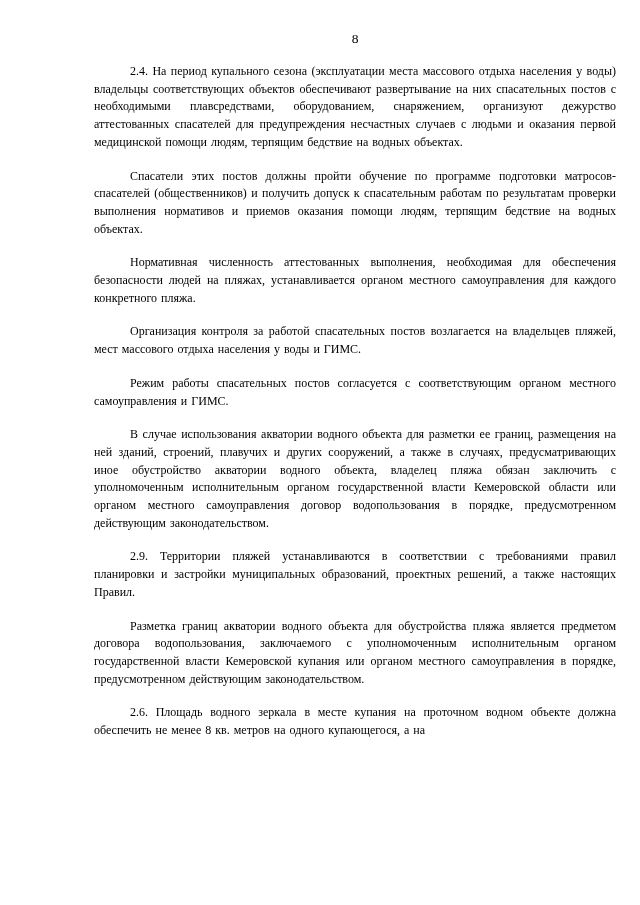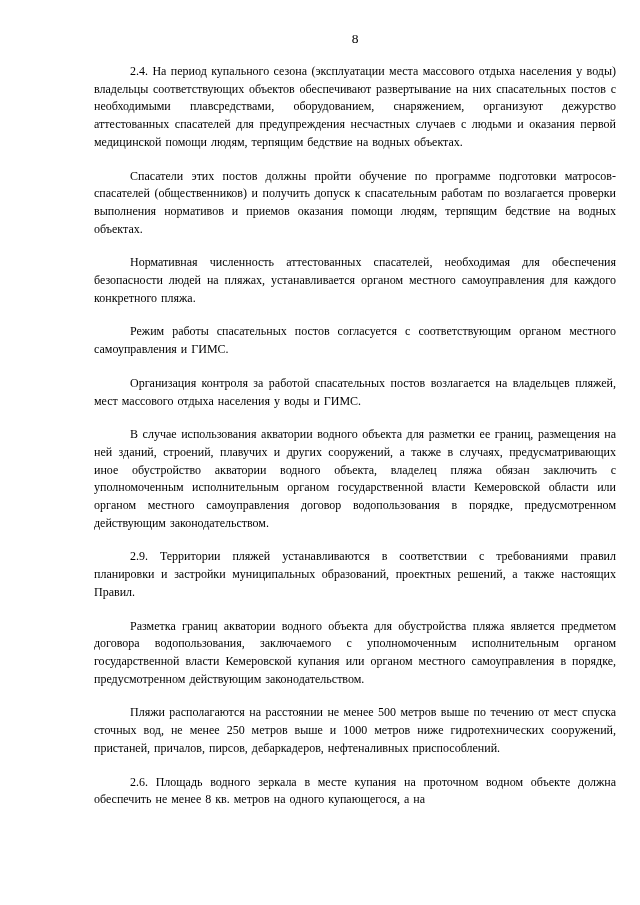--- a/index.html
+++ b/index.html
@@ -34,23 +34,22 @@
     word-spacing: 1px;
   }
 </style>
 </head>
 <body>
 
 <div class="page">
   <div class="page-number">8</div>
   <div class="content">
     <p>2.4. На период купального сезона (эксплуатации места массового отдыха населения у воды) владельцы соответствующих объектов обеспечивают развертывание на них спасательных постов с необходимыми плавсредствами, оборудованием, снаряжением, организуют дежурство аттестованных спасателей для предупреждения несчастных случаев с людьми и оказания первой медицинской помощи людям, терпящим бедствие на водных объектах.</p>
-    <p>Спасатели этих постов должны пройти обучение по программе подготовки матросов-спасателей (общественников) и получить допуск к спасательным работам по возлагается проверки выполнения нормативов и приемов оказания помощи людям, терпящим бедствие на водных объектах.</p>
-    <p>Нормативная численность аттестованных спасателей, необходимая для обеспечения безопасности людей на пляжах, устанавливается органом местного самоуправления для каждого конкретного пляжа.</p>
+    <p>Спасатели этих постов должны пройти обучение по программе подготовки матросов-спасателей (общественников) и получить допуск к спасательным работам по результатам проверки выполнения нормативов и приемов оказания помощи людям, терпящим бедствие на водных объектах.</p>
+    <p>Нормативная численность аттестованных выполнения, необходимая для обеспечения безопасности людей на пляжах, устанавливается органом местного самоуправления для каждого конкретного пляжа.</p>
+    <p>Организация контроля за работой спасательных постов возлагается на владельцев пляжей, мест массового отдыха населения у воды и ГИМС.</p>
     <p>Режим работы спасательных постов согласуется с соответствующим органом местного самоуправления и ГИМС.</p>
-    <p>Организация контроля за работой спасательных постов возлагается на владельцев пляжей, мест массового отдыха населения у воды и ГИМС.</p>
     <p>В случае использования акватории водного объекта для разметки ее границ, размещения на ней зданий, строений, плавучих и других сооружений, а также в случаях, предусматривающих иное обустройство акватории водного объекта, владелец пляжа обязан заключить с уполномоченным исполнительным органом государственной власти Кемеровской области или органом местного самоуправления договор водопользования в порядке, предусмотренном действующим законодательством.</p>
     <p>2.9. Территории пляжей устанавливаются в соответствии с требованиями правил планировки и застройки муниципальных образований, проектных решений, а также настоящих Правил.</p>
     <p>Разметка границ акватории водного объекта для обустройства пляжа является предметом договора водопользования, заключаемого с уполномоченным исполнительным органом государственной власти Кемеровской купания или органом местного самоуправления в порядке, предусмотренном действующим законодательством.</p>
-    <p>Пляжи располагаются на расстоянии не менее 500 метров выше по течению от мест спуска сточных вод, не менее 250 метров выше и 1000 метров ниже гидротехнических сооружений, пристаней, причалов, пирсов, дебаркадеров, нефтеналивных приспособлений.</p>
     <p>2.6. Площадь водного зеркала в месте купания на проточном водном объекте должна обеспечить не менее 8 кв. метров на одного купающегося, а на</p>
   </div>
 </div>
 
 </body></html>

